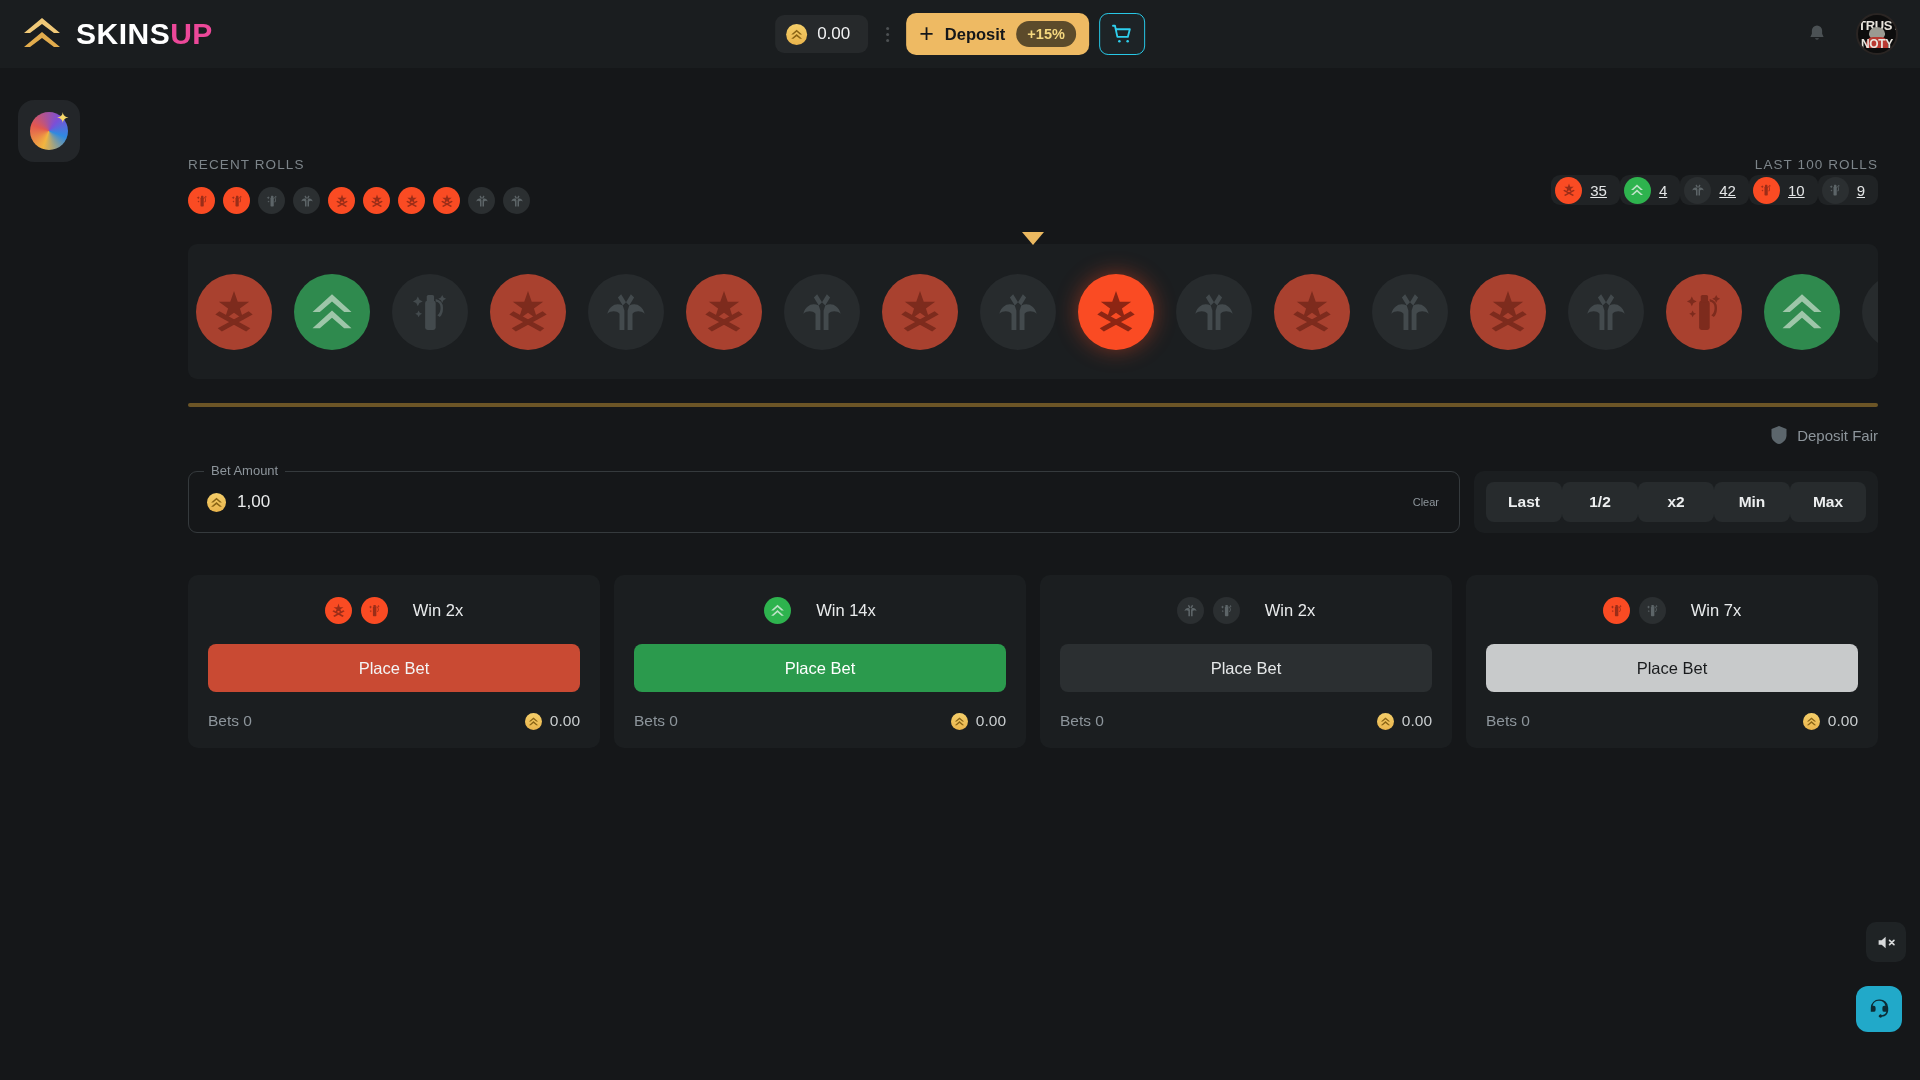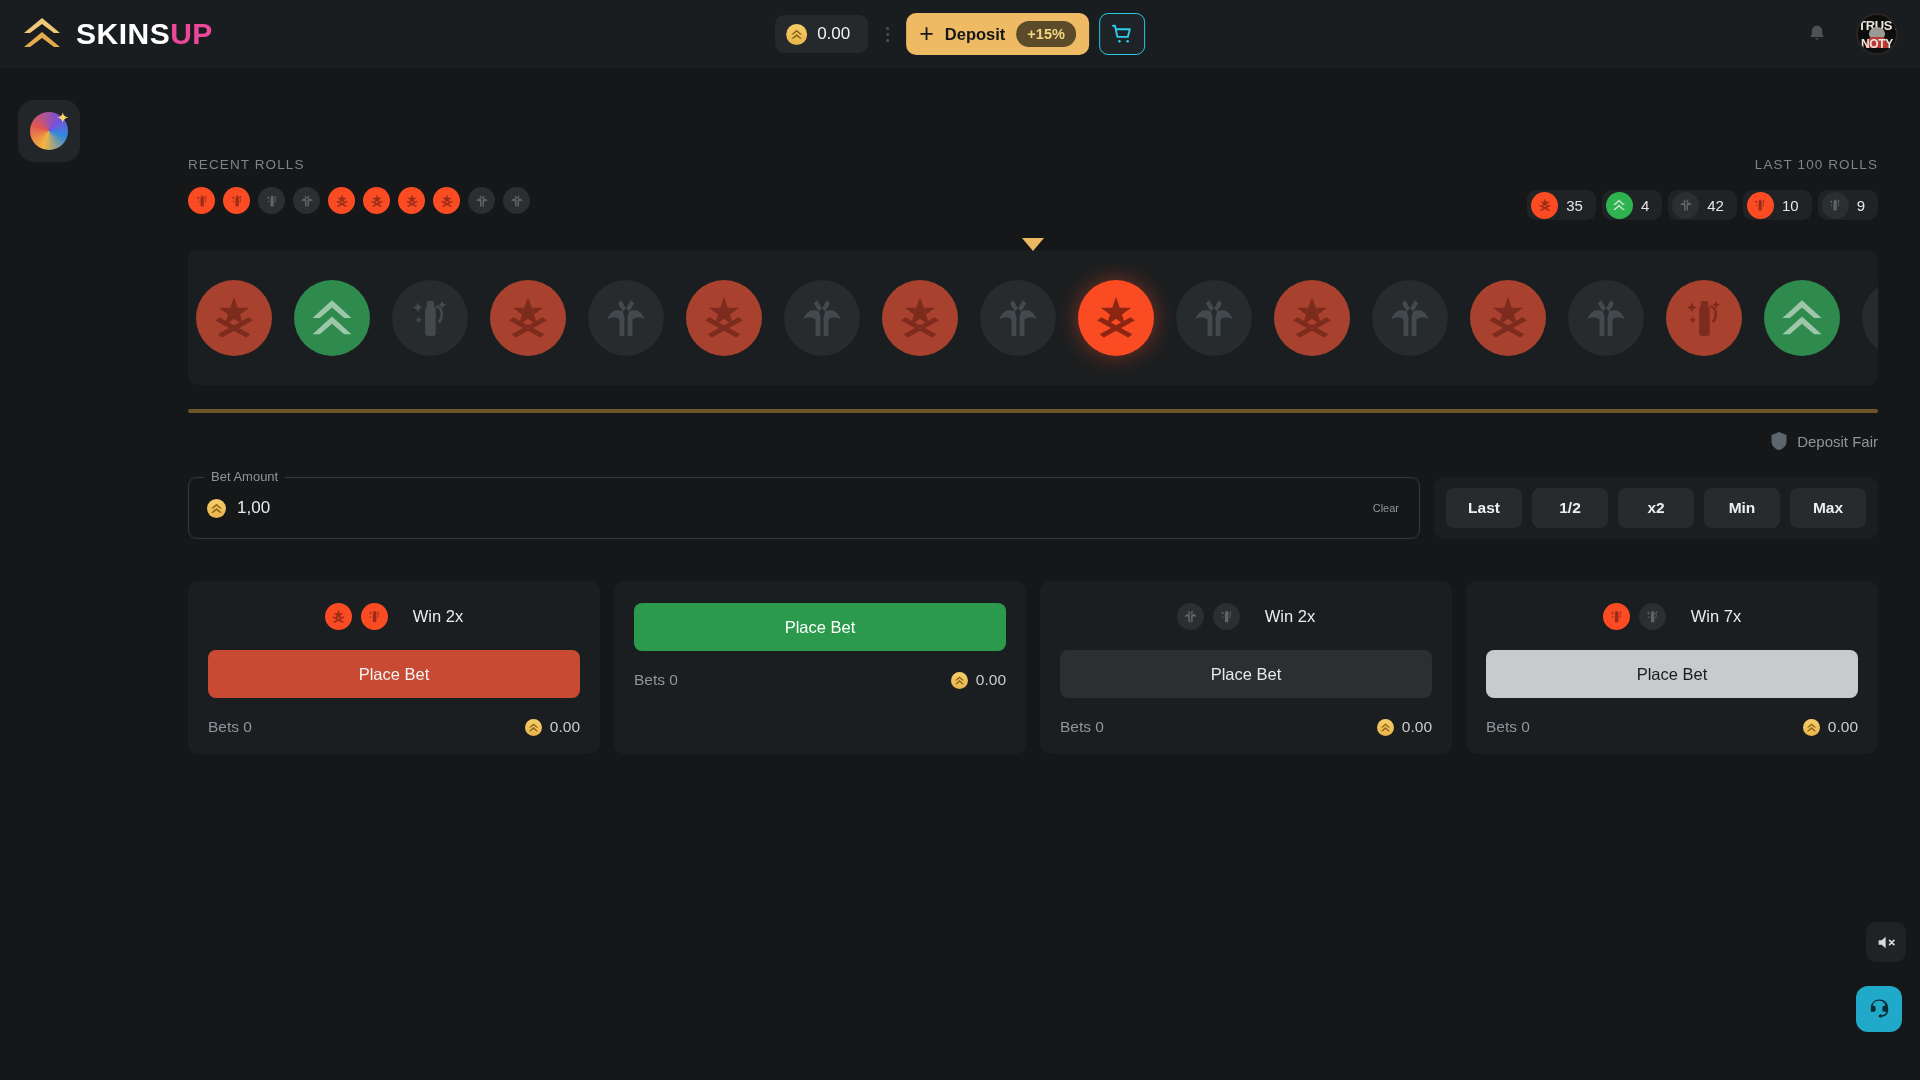--- a/index.html
+++ b/index.html
@@ -125,21 +125,21 @@
   }
   .mini {
     width: 27px; height: 27px; border-radius: 50%;
     display: flex; align-items: center; justify-content: center;
     flex: none;
   }
   .mini svg { width: 16px; height: 16px; display:block; }
   .mini.red { background: #fa4b23; }
   .mini.grey { background: #2b2f31; }
 
-  .stats-row { display: flex; gap: 6px; margin-top: 18px; }
+  .stats-row { display: flex; gap: 0; margin-top: 3px; text-decoration: underline; }
   .stat {
     background: #202325; border-radius: 9px; height: 30px;
     display: flex; align-items: center; gap: 8px; padding: 0 13px 0 4px;
   }
   .stat .lbl { font-size: 15px; color: #e3e5e6; }
   .mini.green { background: #2eb34e; }
 
   
   .roller-wrap { position: relative; margin-top: 30px; }
   .pointer {
@@ -190,21 +190,21 @@
   }
   .bet-val-wrap { display: flex; align-items: center; gap: 11px; }
   .bet-coin { width: 19px; height: 19px; }
   .bet-val { font-size: 17px; color: #e9ebec; }
   .clear-btn {
     margin-left: auto; background: none; border: none; color: #8d959b;
     font-size: 11px; cursor: pointer; font-family: inherit;
   }
   .quick-group {
     background: #1b1e20; border-radius: 10px; display: flex; align-items: center;
-    gap: 10px; padding: 0 12px;
+    padding: 0 12px;
   }
   .quick-btn {
     background: #272b2d; border: none; border-radius: 8px;
     height: 40px; min-width: 76px; color: #eceeef; font-size: 15.5px;
     font-weight: 600; cursor: pointer; font-family: inherit;
   }
 
   
   .cards { display: flex; gap: 14px; margin-top: 42px; }
   .card {
@@ -682,21 +682,29 @@
             <span class="card-amt">
               <span class="coin">
                 <svg viewBox="0 0 24 24">
                   <path d="M12 3 L22 12 L18 12 L12 7 L6 12 L2 12 Z" fill="#8a6416"></path>
                   <path d="M12 11 L22 20 L18 20 L12 15 L6 20 L2 20 Z" fill="#8a6416"></path>
                 </svg>
               </span>
               <span>0.00</span>
             </span>
           </div></div>
-        <div class="card"><button class="place-btn green">Place Bet</button><div class="card-foot">
+        <div class="card"><div class="card-head">
+            <span class="badge-ic green">
+              <svg viewBox="0 0 64 64">
+                <path d="M32 10 L56 32 L47 32 L32 19 L17 32 L8 32 Z" fill="#bfe2c8"></path>
+                <path d="M32 30 L56 52 L47 52 L32 39 L17 52 L8 52 Z" fill="#bfe2c8"></path>
+              </svg>
+            </span>
+            <span class="card-mult">Win 14x</span>
+          </div><button class="place-btn green">Place Bet</button><div class="card-foot">
             <span>Bets 0</span>
             <span class="card-amt">
               <span class="coin">
                 <svg viewBox="0 0 24 24">
                   <path d="M12 3 L22 12 L18 12 L12 7 L6 12 L2 12 Z" fill="#8a6416"></path>
                   <path d="M12 11 L22 20 L18 20 L12 15 L6 20 L2 20 Z" fill="#8a6416"></path>
                 </svg>
               </span>
               <span>0.00</span>
             </span>

